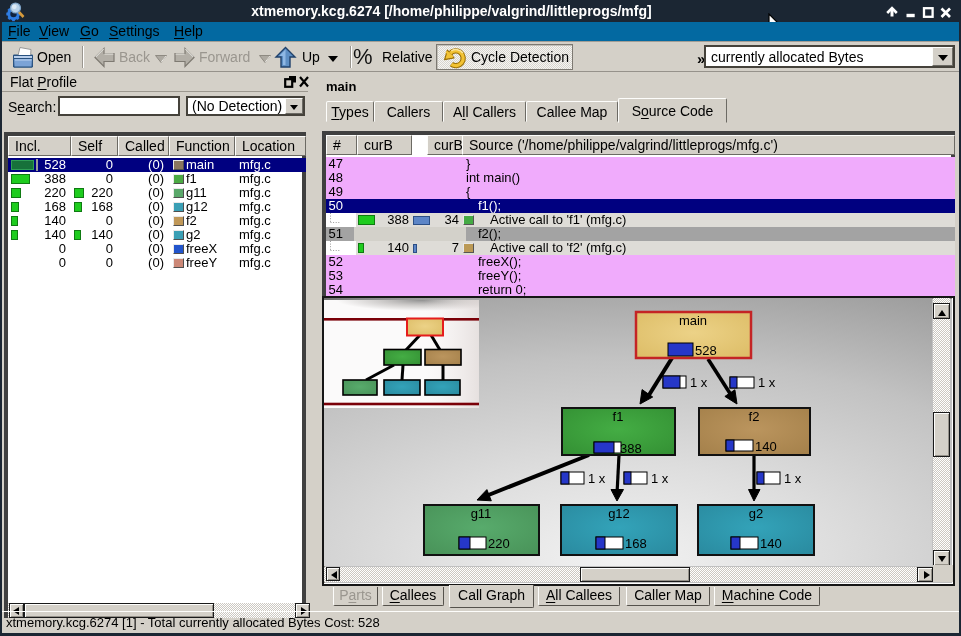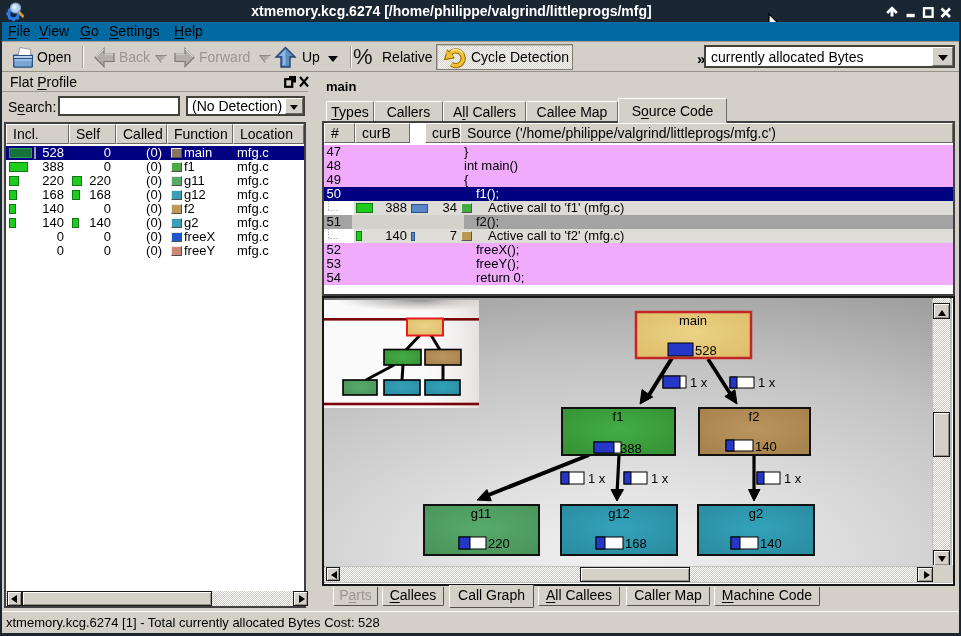--- a/index.html
+++ b/index.html
@@ -15,21 +15,21 @@
 #menubar { left:2px; top:22px; width:957px; height:19px; background:#0369a1; }
 .mi { position:absolute; top:2px; font-size:14px; line-height:14px; }
 .ul { text-decoration:underline; text-underline-offset:2px; }
 
 #toolbar { left:2px; top:41px; width:957px; height:31px; background:#d4d0c8; border-top:1px solid #a29e96; border-bottom:1px solid #96928b; }
 .tsep { position:absolute; top:4px; width:2px; height:22px; border-left:1px solid #9a968f; border-right:1px solid #fff; }
 .tbtxt { position:absolute; font-size:14px; }
 .gray { color:#9a968f; }
 
 .sunken2 { border:2px solid #45423b; }
-.frdark { border:2px solid #404040; }
+.frdark { border:4px solid #404040;margin-top:10px; }
 .white { background:#fff; }
 .hdrcell { position:absolute; top:0; height:20px; background:#d4d0c8;
   border:1px solid; border-color:#fdfdfb #6c6a64 #6c6a64 #fdfdfb; padding:1px 0 0 6px; font-size:14px; }
 .row { position:absolute; left:0; width:100%; height:14px; }
 .selrow { background:#000080; color:#fff; }
 .cell { position:absolute; top:0; height:14px; font-size:13px; line-height:14px; }
 .rnum { text-align:right; }
 .gbar { position:absolute; background:#1ecc1e; border:1px solid #0f7a12; }
 .ficon { position:absolute; width:11px; height:10px; top:2px; border:1px solid; border-color:#e9e9e9 #4f4f4f #4f4f4f #e9e9e9; box-sizing:border-box; }
 

